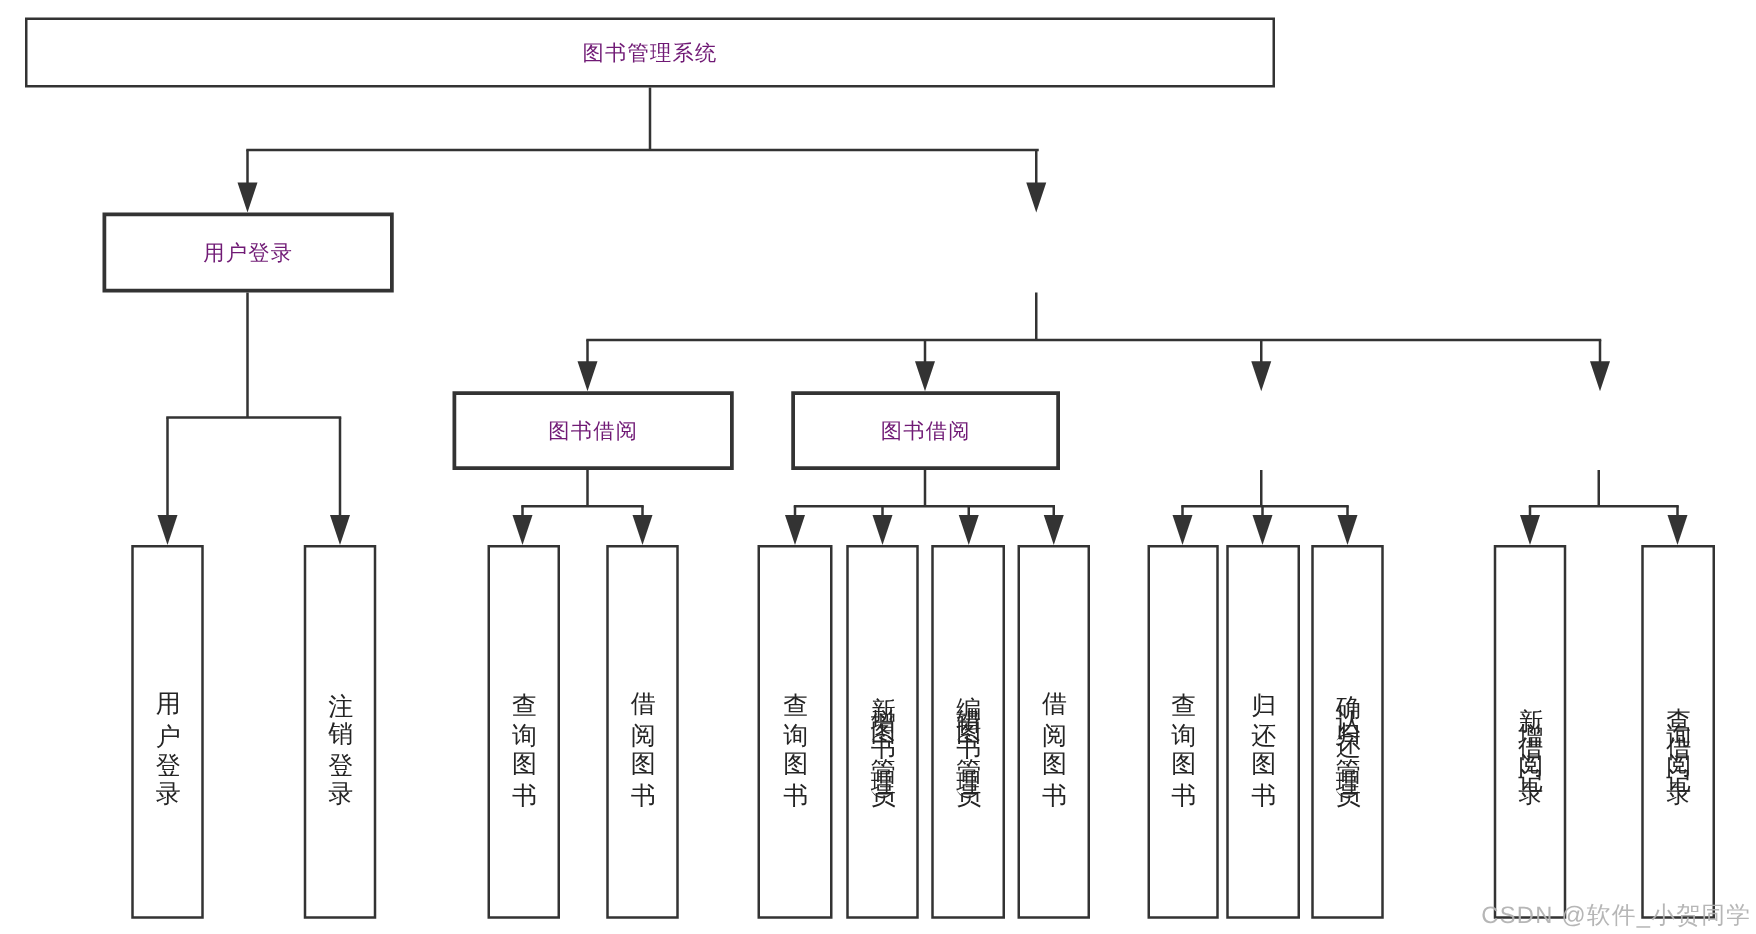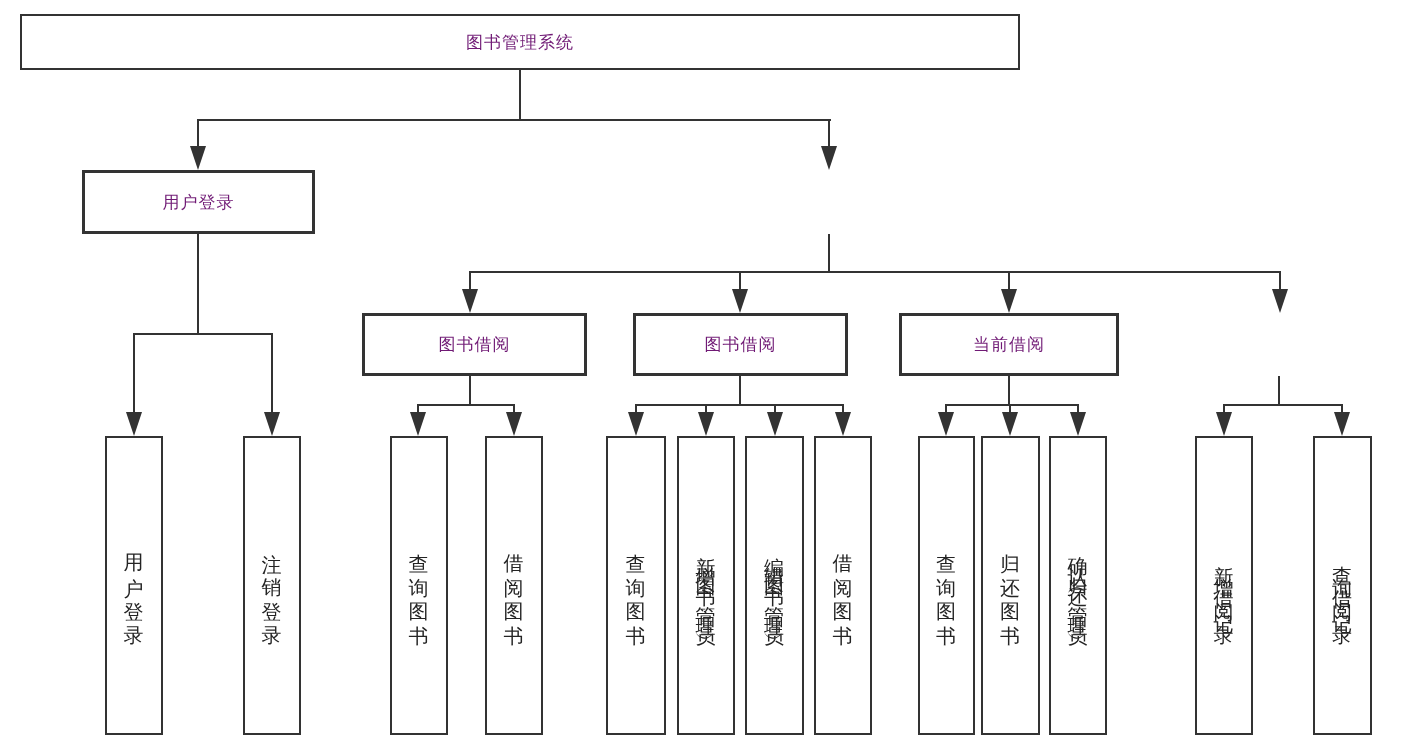--- a/index.html
+++ b/index.html
@@ -105,23 +105,20 @@
   <div class="arrow" style="left:1001px;top:289px"></div>
   <div class="vline" style="left:1279px;top:272px;height:18px"></div>
   <div class="arrow" style="left:1272px;top:289px"></div>
 
   <div class="box lvl" style="left:362px;top:313px;width:225px;height:63px">
     <span class="hlabel">图书借阅</span>
   </div>
   <div class="box lvl" style="left:633px;top:313px;width:215px;height:63px">
     <span class="hlabel">图书借阅</span>
   </div>
-  <div class="box lvl" style="left:899px;top:313px;width:220px;height:63px">
-    <span class="hlabel">当前借阅</span>
-  </div>
 
   <div class="vline" style="left:469px;top:376px;height:29px"></div>
   <div class="hline" style="left:417px;top:404px;width:98px"></div>
   <div class="vline" style="left:417px;top:405px;height:8px"></div>
   <div class="arrow" style="left:410px;top:412px"></div>
   <div class="vline" style="left:513px;top:405px;height:8px"></div>
   <div class="arrow" style="left:506px;top:412px"></div>
 
   <div class="vline" style="left:739px;top:376px;height:29px"></div>
   <div class="hline" style="left:635px;top:404px;width:209px"></div>
@@ -183,14 +180,15 @@
   <div class="box leaf" style="left:1049px;top:436px;width:58px;height:299px">
     <span class="vtext" style="letter-spacing: 10px;">确认归还（管理员）</span>
   </div>
   <div class="box leaf" style="left:1195px;top:436px;width:58px;height:299px">
     <span class="vtext" style="letter-spacing: 12px;">新增借阅记录</span>
   </div>
   <div class="box leaf" style="left:1313px;top:436px;width:59px;height:299px">
     <span class="vtext" style="letter-spacing: 12px;">查询借阅记录</span>
   </div>
 
+  <div class="watermark">CSDN @软件_小贺同学</div>
 
 </div>
 
 </body></html>

